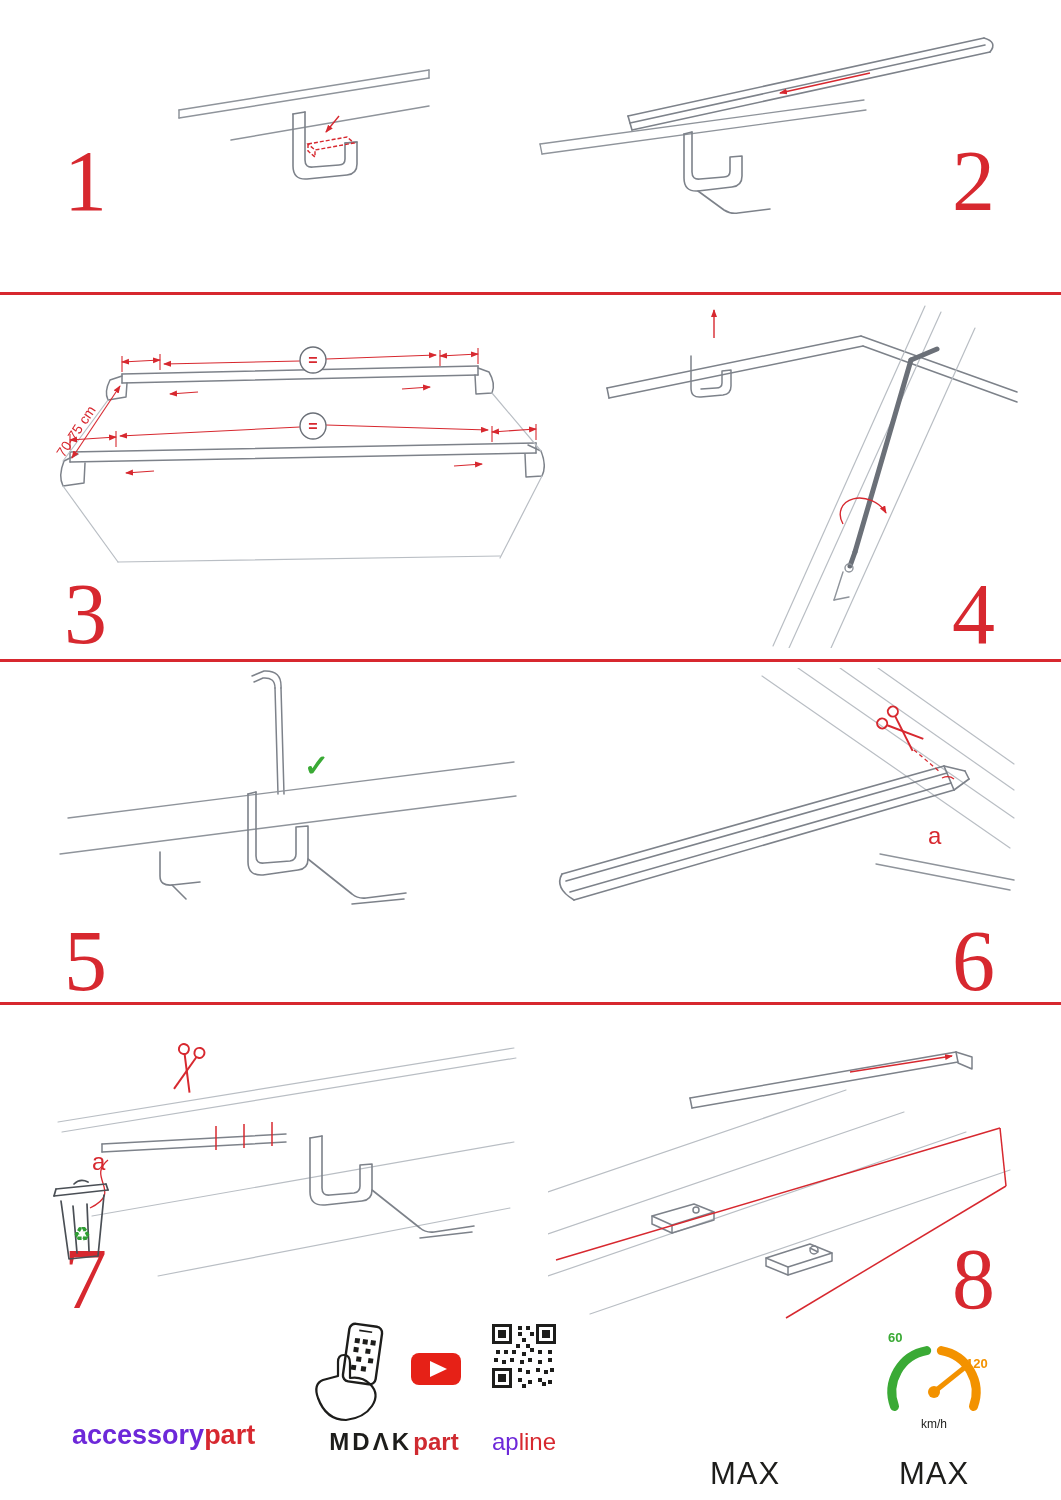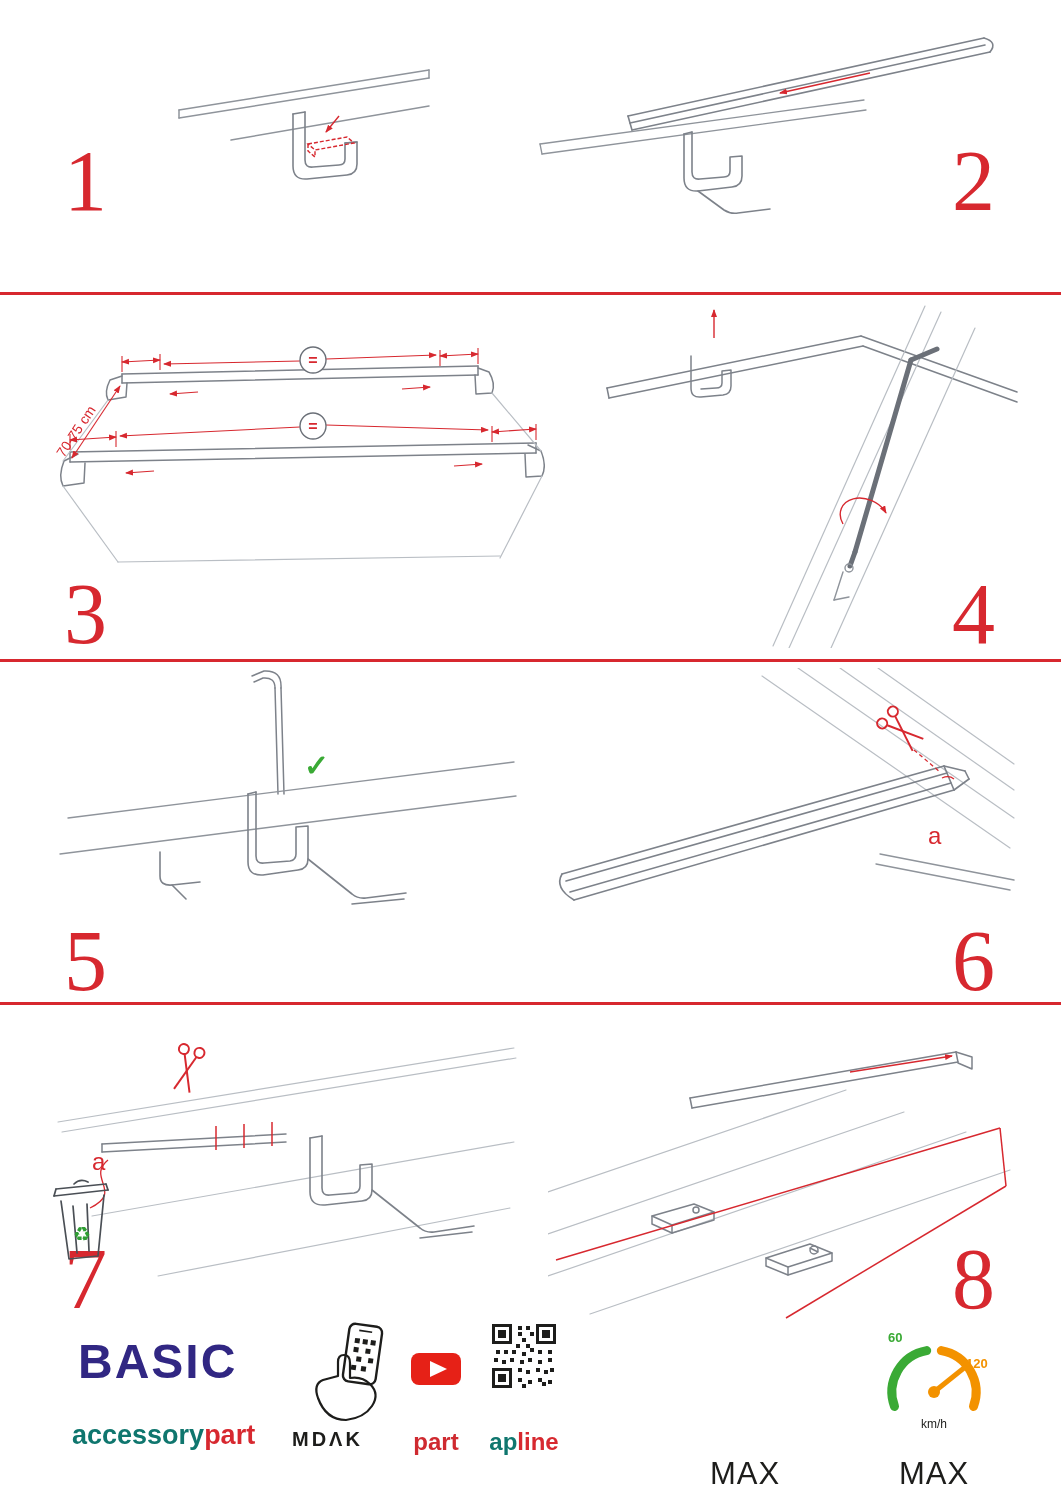--- a/index.html
+++ b/index.html
@@ -22,28 +22,28 @@
   .il4 { left:593px; top:300px; }
   .il5 { left:52px;  top:666px; }
   .il6 { left:548px; top:668px; }
   .il7 { left:28px;  top:1020px; }
   .il8 { left:548px; top:1020px; }
 
   svg text { font-family:"Liberation Sans", sans-serif; }
 
   .brand-title { position:absolute; left:78px; top:1334px; font-size:48px; font-weight:bold; letter-spacing:2px; color:#312783; }
   .brand-sub { position:absolute; left:72px; top:1420px; font-size:27px; font-weight:bold; }
-  .sub-black { color:#0f766e; } .sub-red { color:#d7282f; }
+  .sub-black { color:#6d28d9; } .sub-red { color:#d7282f; }
 
   .phone-wrap { position:absolute; left:310px; top:1322px; }
-  .mdak  { position:absolute; left:292px; top:1428px; width:120px; text-align:left; font-size:20px; font-weight:bold; letter-spacing:3px; color:#1d1d1b; }
+  .mdak  { position:absolute; left:292px; top:1428px; width:120px; text-align:right; font-size:24px; font-weight:bold; letter-spacing:3px; color:#1d1d1b; }
   .yt    { position:absolute; left:410px; top:1350px; }
   .ipqi  { position:absolute; left:398px; top:1428px; width:76px;  text-align:center; font-size:24px; font-weight:bold; color:#cf2a30; }
   .qr    { position:absolute; left:492px; top:1324px; }
-  .apline{ position:absolute; left:478px; top:1428px; width:92px;  text-align:center; font-size:24px; font-weight:bold; }
+  .apline{ position:absolute; left:478px; top:1428px; width:92px;  text-align:center; font-size:24px; font-weight:normal; }
 
   .weight-wrap { position:absolute; left:690px; top:1324px; }
   .weight-max  { position:absolute; left:690px; top:1456px; width:110px; text-align:center; font-size:31px; letter-spacing:1px; color:#1d1d1b; }
   .speed-wrap  { position:absolute; left:876px; top:1328px; }
   .speed-max   { position:absolute; left:876px; top:1456px; width:116px; text-align:center; font-size:31px; letter-spacing:1px; color:#1d1d1b; }
 </style>
 </head>
 <body>
 
 <div class="page">
@@ -349,21 +349,20 @@
         <path d="M262,228 L270,232"></path>
     </g>
     <g fill="none" stroke="#d7282f" stroke-width="1.5">
       <path d="M8,240 L452,108"></path>
         <path d="M238,298 L458,166"></path>
         <path d="M452,108 L458,166"></path>
       <path d="M302,52 L404,36" marker-end="url(#ar8)" stroke-width="1.3"></path>
     </g>
   </svg>
 
-  <div class="brand-title">BASIC</div>
   <div class="brand-sub"><span class="sub-black">accessory</span><span class="sub-red">part</span></div>
 
   <div class="phone-wrap">
     <svg width="86" height="100" viewBox="0 0 86 100">
       <g transform="rotate(8 52 32)" fill="none" stroke="#1d1d1b" stroke-width="2.4">
         <rect x="36" y="3" width="33" height="58" rx="6"></rect>
         <path d="M46,9 L59,9" stroke-width="1.6"></path>
       </g>
       <g transform="rotate(8 52 32)" fill="#1d1d1b">
         <rect x="43" y="17" width="5" height="5"></rect>

